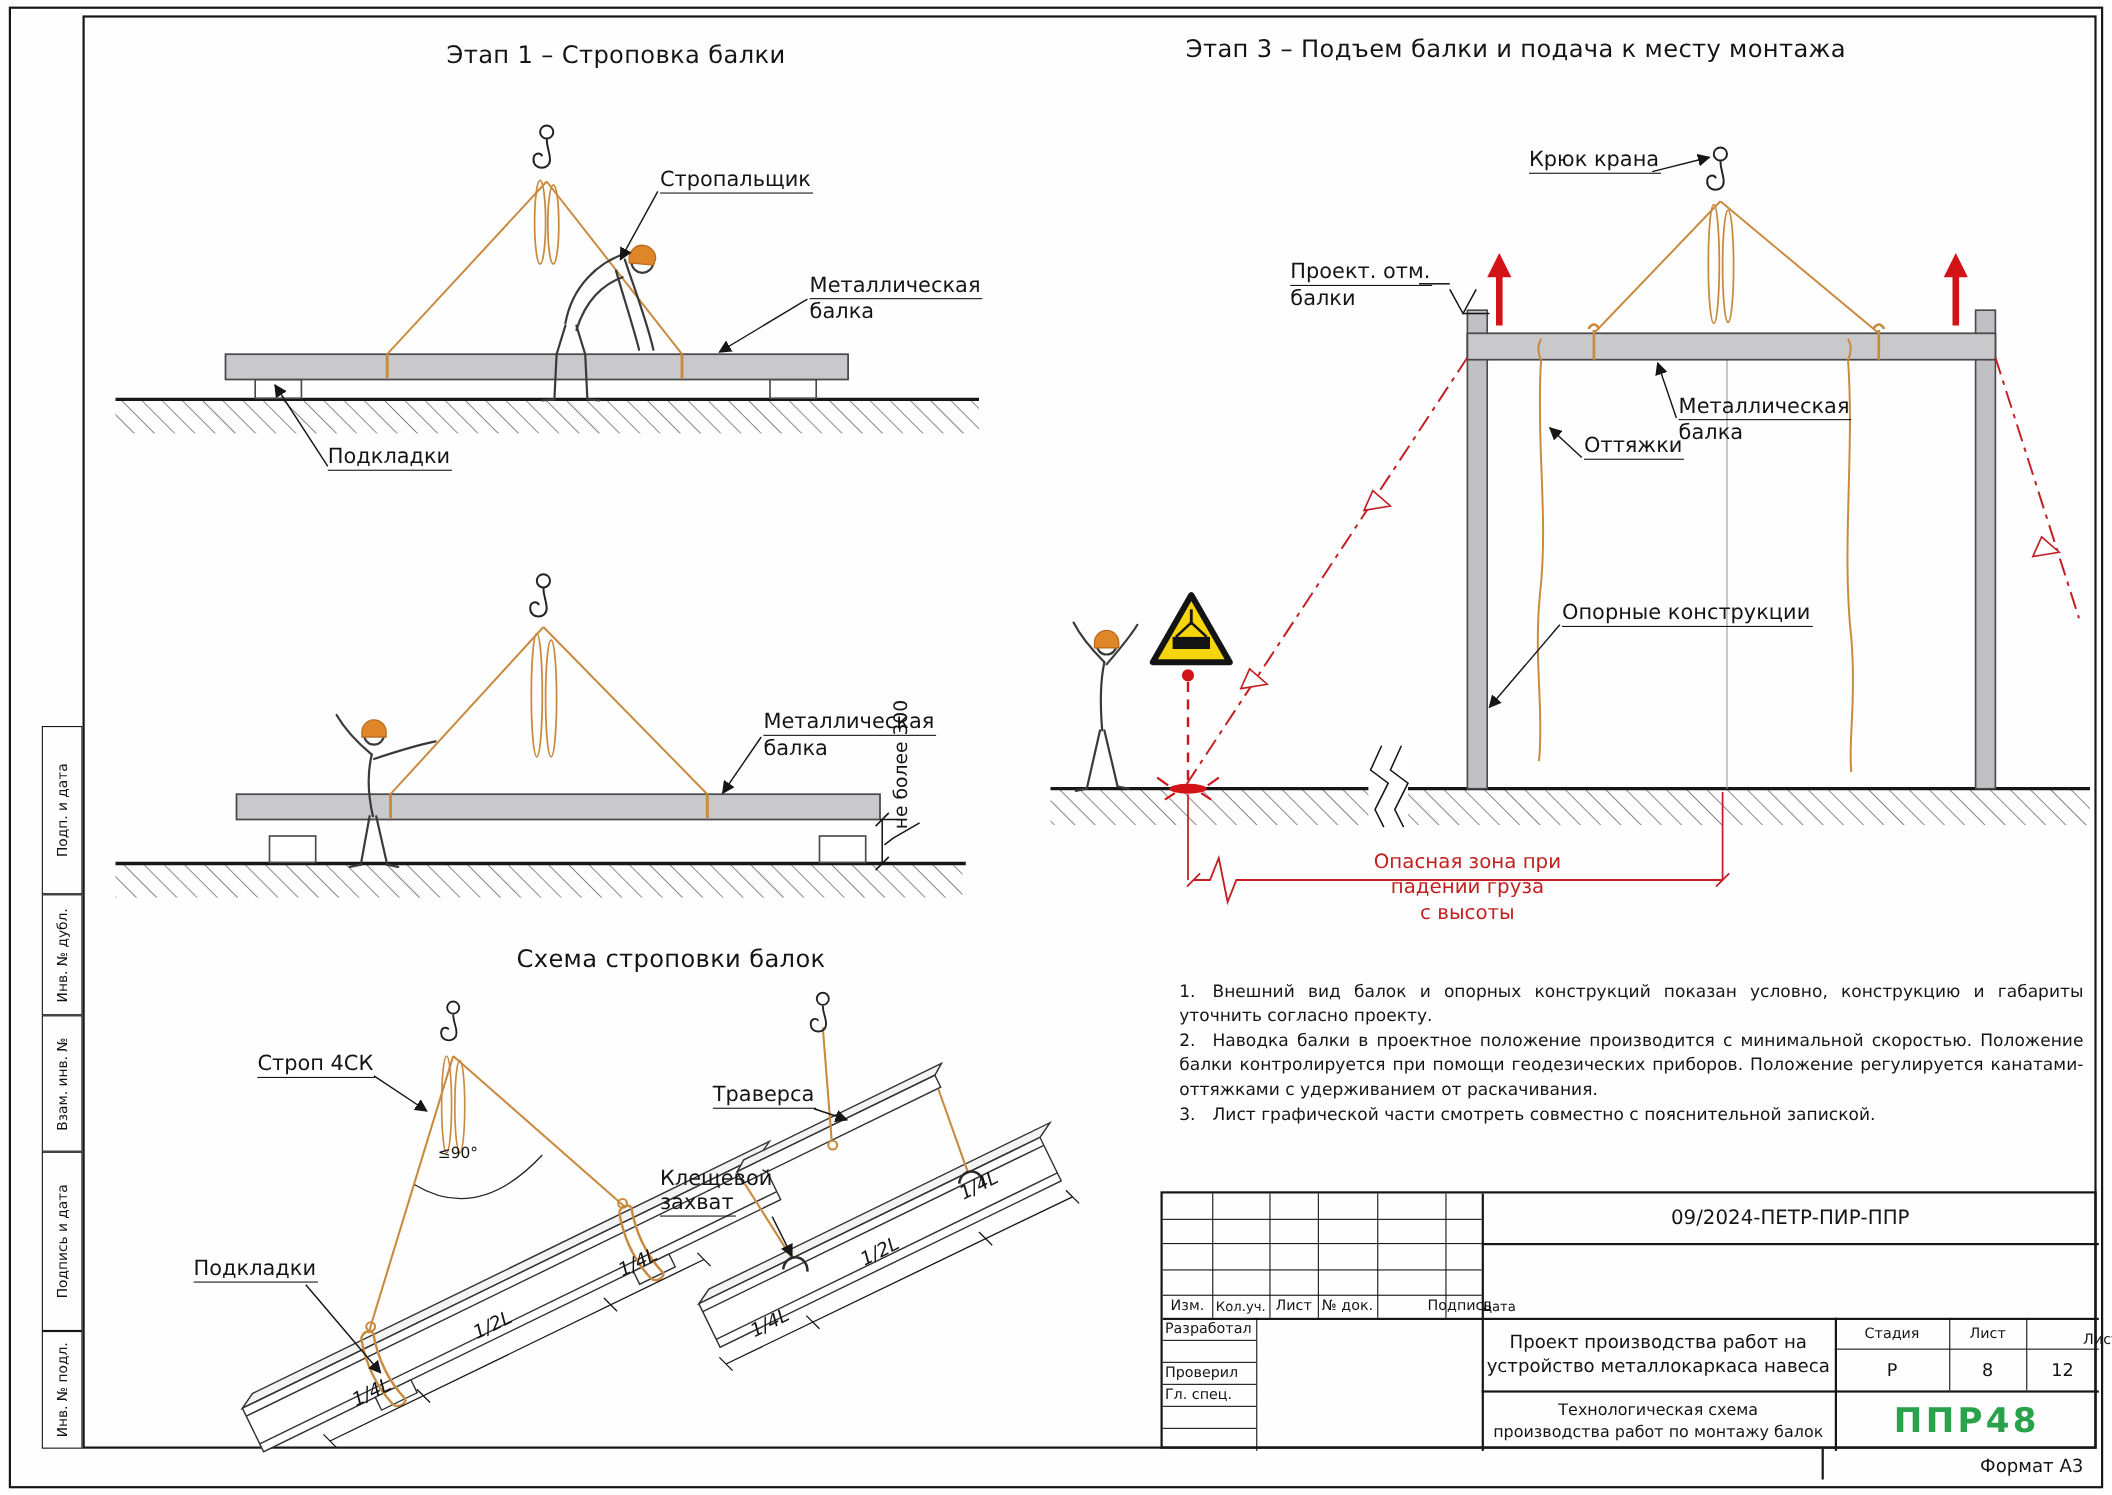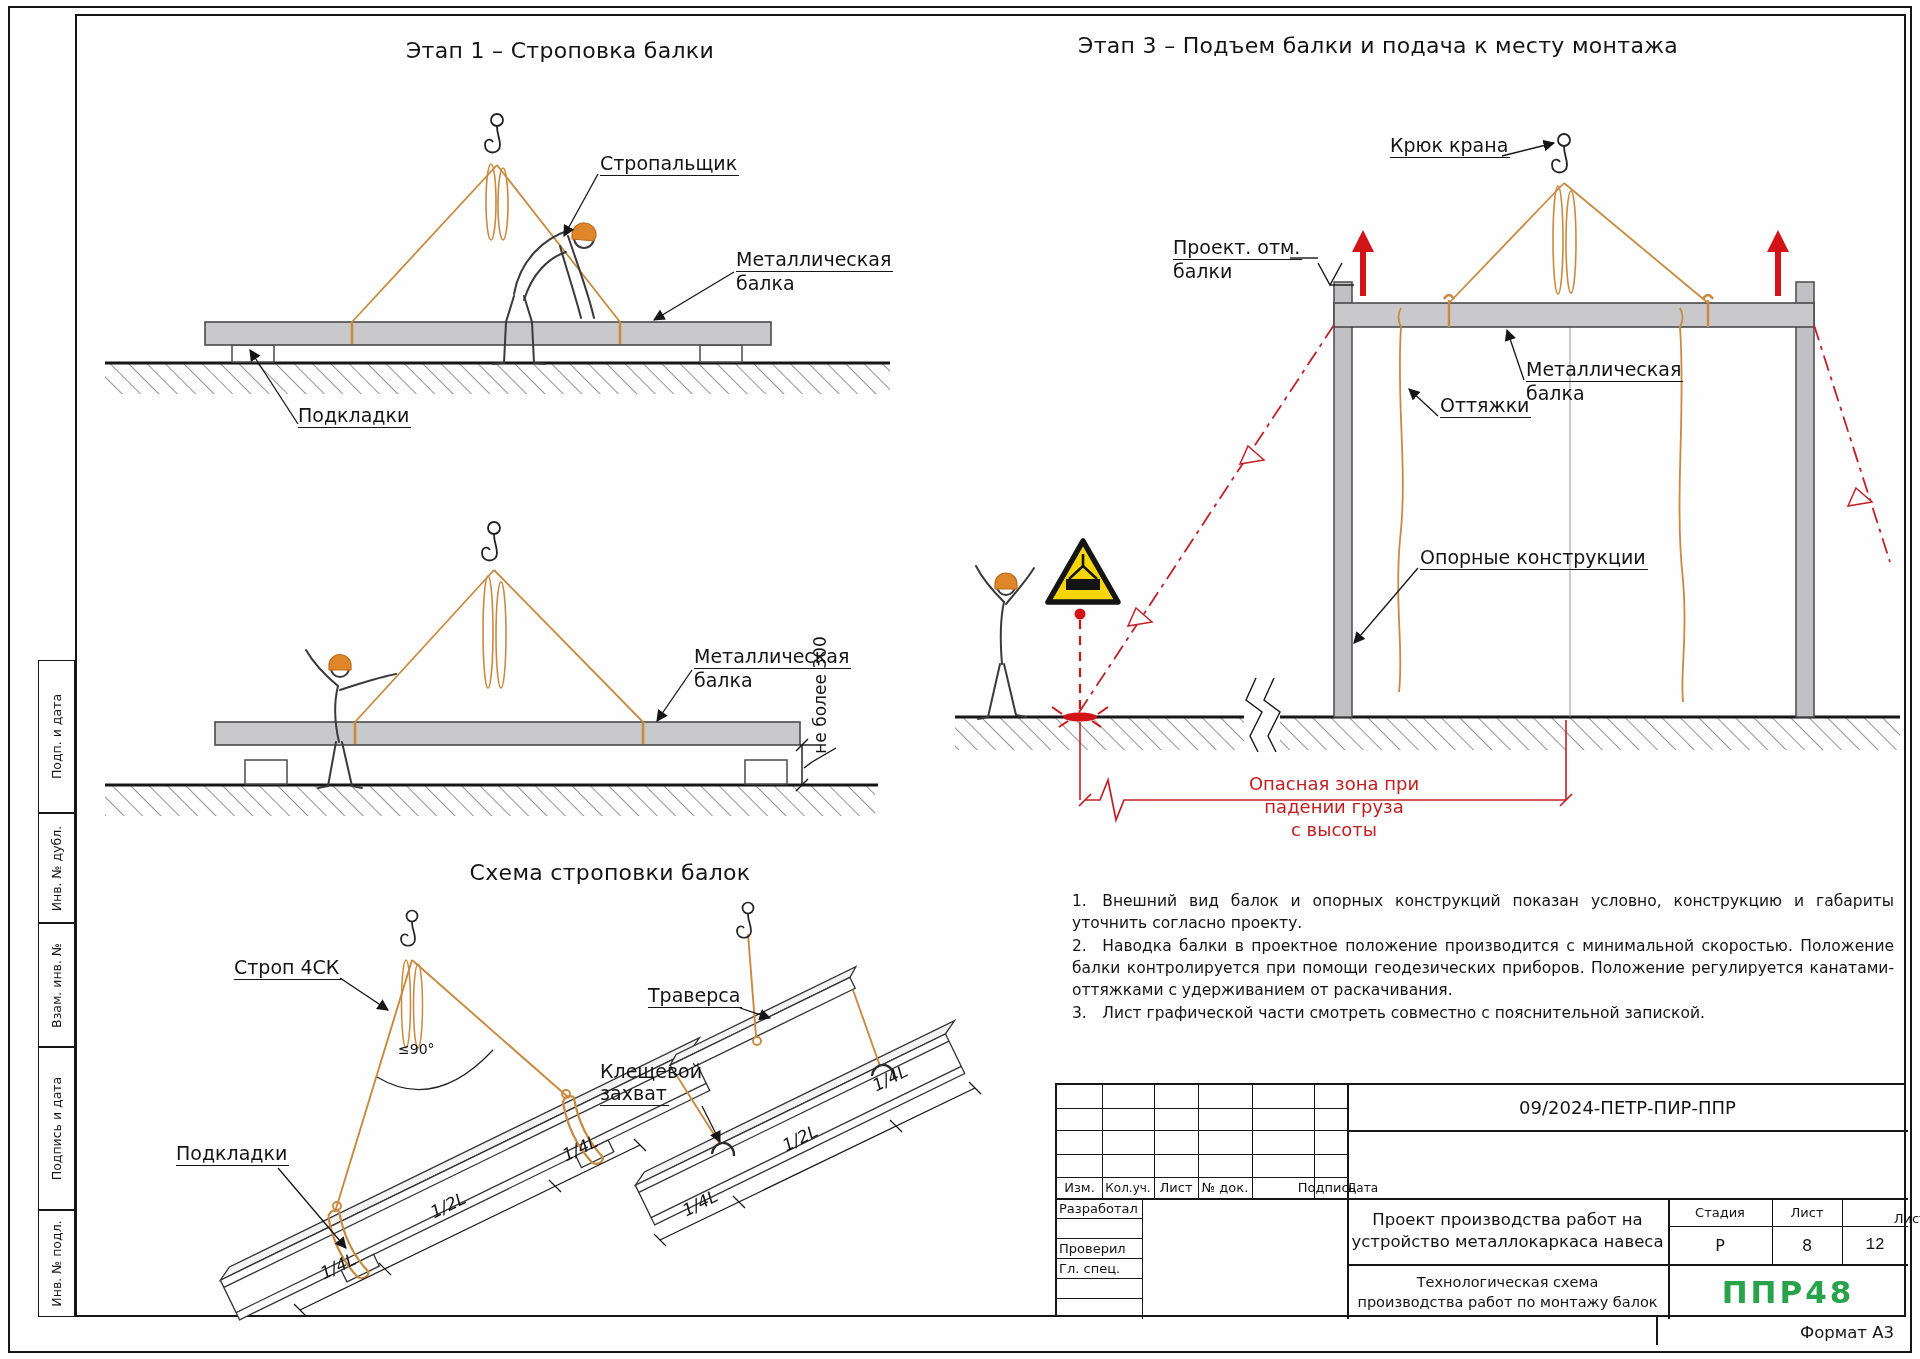--- a/index.html
+++ b/index.html
@@ -424,21 +424,21 @@
       <div><span>Проект производства работ на</span><br><span>устройство металлокаркаса навеса</span></div>
     </div>
     <div class="ln" style="left:715px; top:113px; width:1.4px; height:66px;"></div>
     <div class="ln" style="left:785px; top:113px; width:1.4px; height:66px;"></div>
     <div class="ln" style="left:611px; top:141px; width:240px; height:1.4px;"></div>
     <div class="cell" style="left:611px; top:113px; width:104px; height:28px;">Стадия</div>
     <div class="cell" style="left:715px; top:113px; width:70px;  height:28px;">Лист</div>
     <div class="cell" style="left:785px; top:119px; width:66px;  height:28px;padding-left:43px;">Листов</div>
     <div class="cell" style="left:611px; top:141px; width:104px; height:38px; font-size:16px;">Р</div>
     <div class="cell" style="left:715px; top:141px; width:70px;  height:38px; font-size:16px;">8</div>
-    <div class="cell" style="left:785px; top:141px; width:66px;  height:38px; font-size:16px;font-family:Liberation Mono, monospace;">12</div>
+    <div class="cell" style="left:785px; top:141px; width:66px;  height:38px; font-size:16px;">12</div>
     <div class="ln" style="left:290px; top:179px; width:561px; height:2.2px;"></div>
     <div class="cell" style="left:290px; top:179px; width:321px; height:55px; font-size:14.5px; line-height:20px; white-space:normal;">
       <div><span>Технологическая схема</span><br><span>производства работ по монтажу балок</span></div>
     </div>
     <div class="cell logo" style="left:611px; top:179px; width:240px; height:55px;">ППР48</div>
   </div>
 
   <div class="ln" style="left:1656px; top:1317px; width:2px; height:28px;"></div>
   <div class="fmt" style="left:1660px; top:1323px; width:234px; text-align:right;">Формат А3</div>
 

